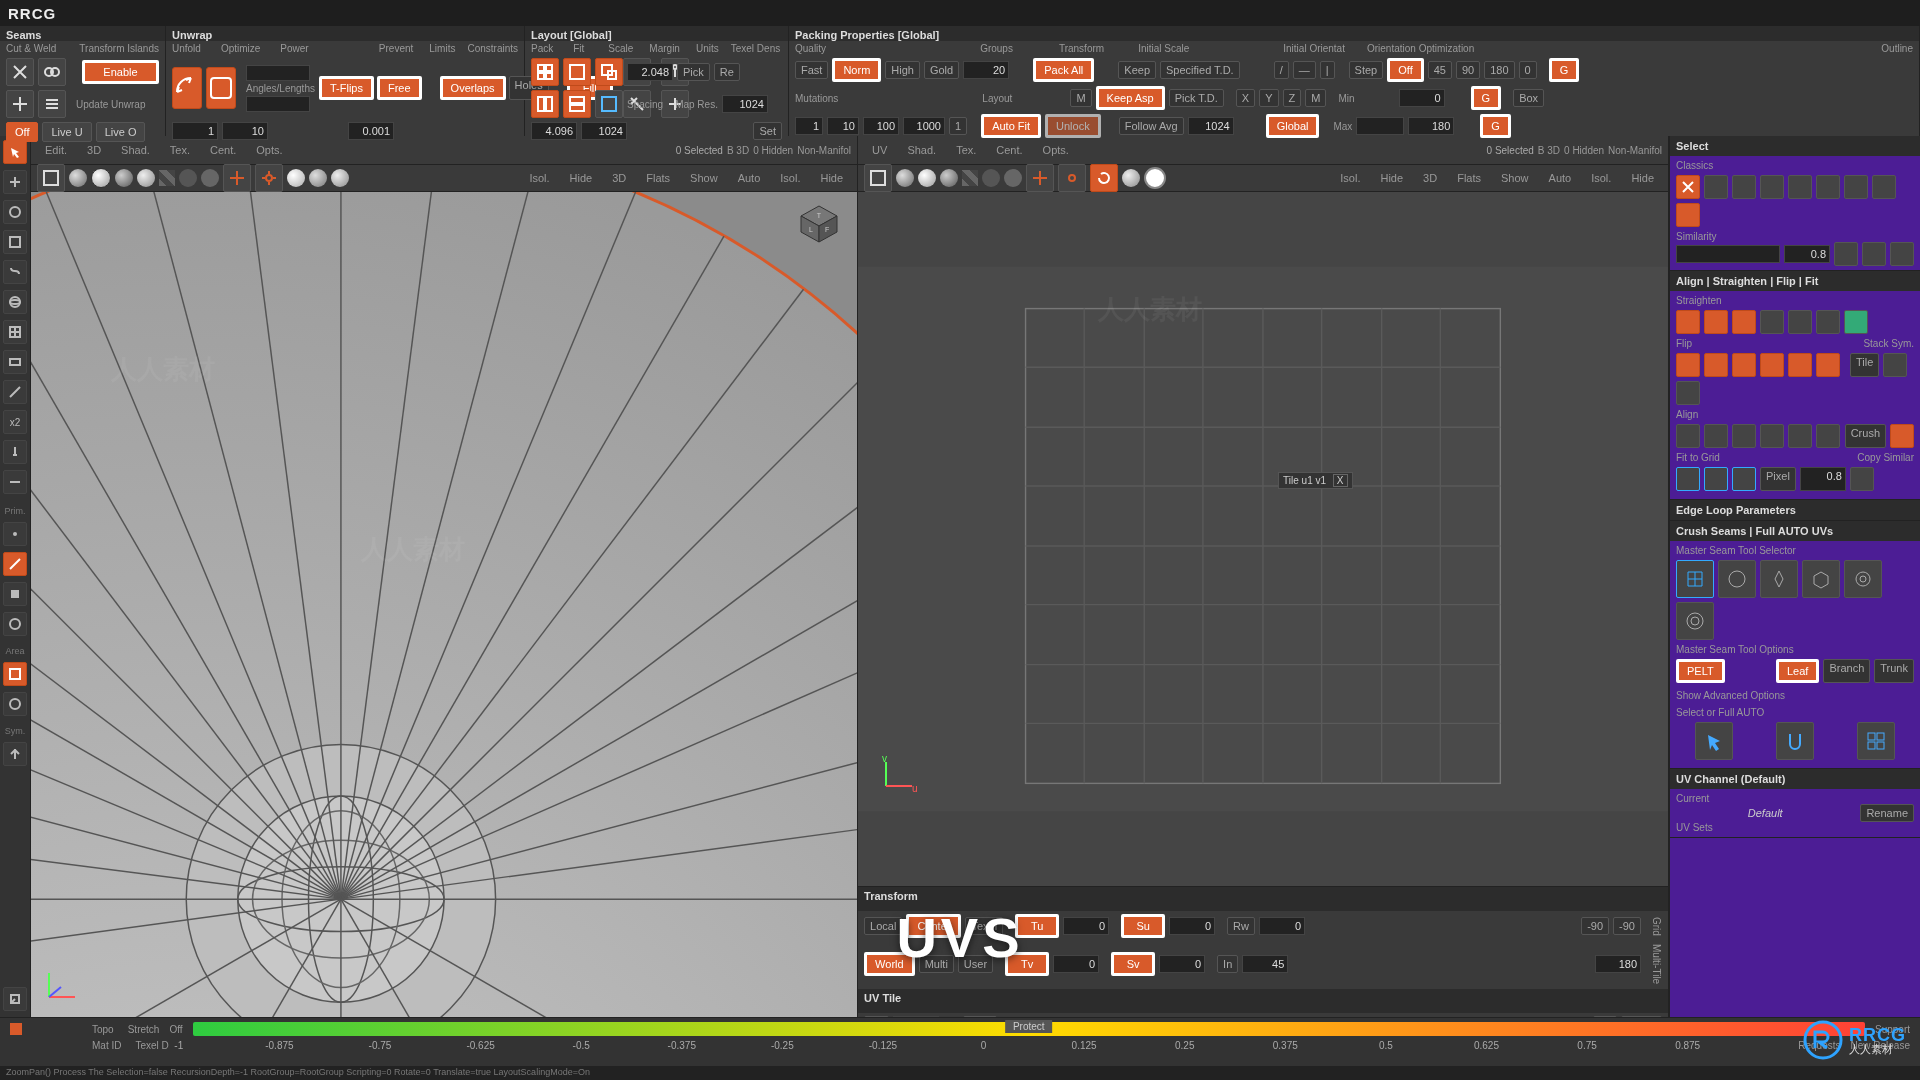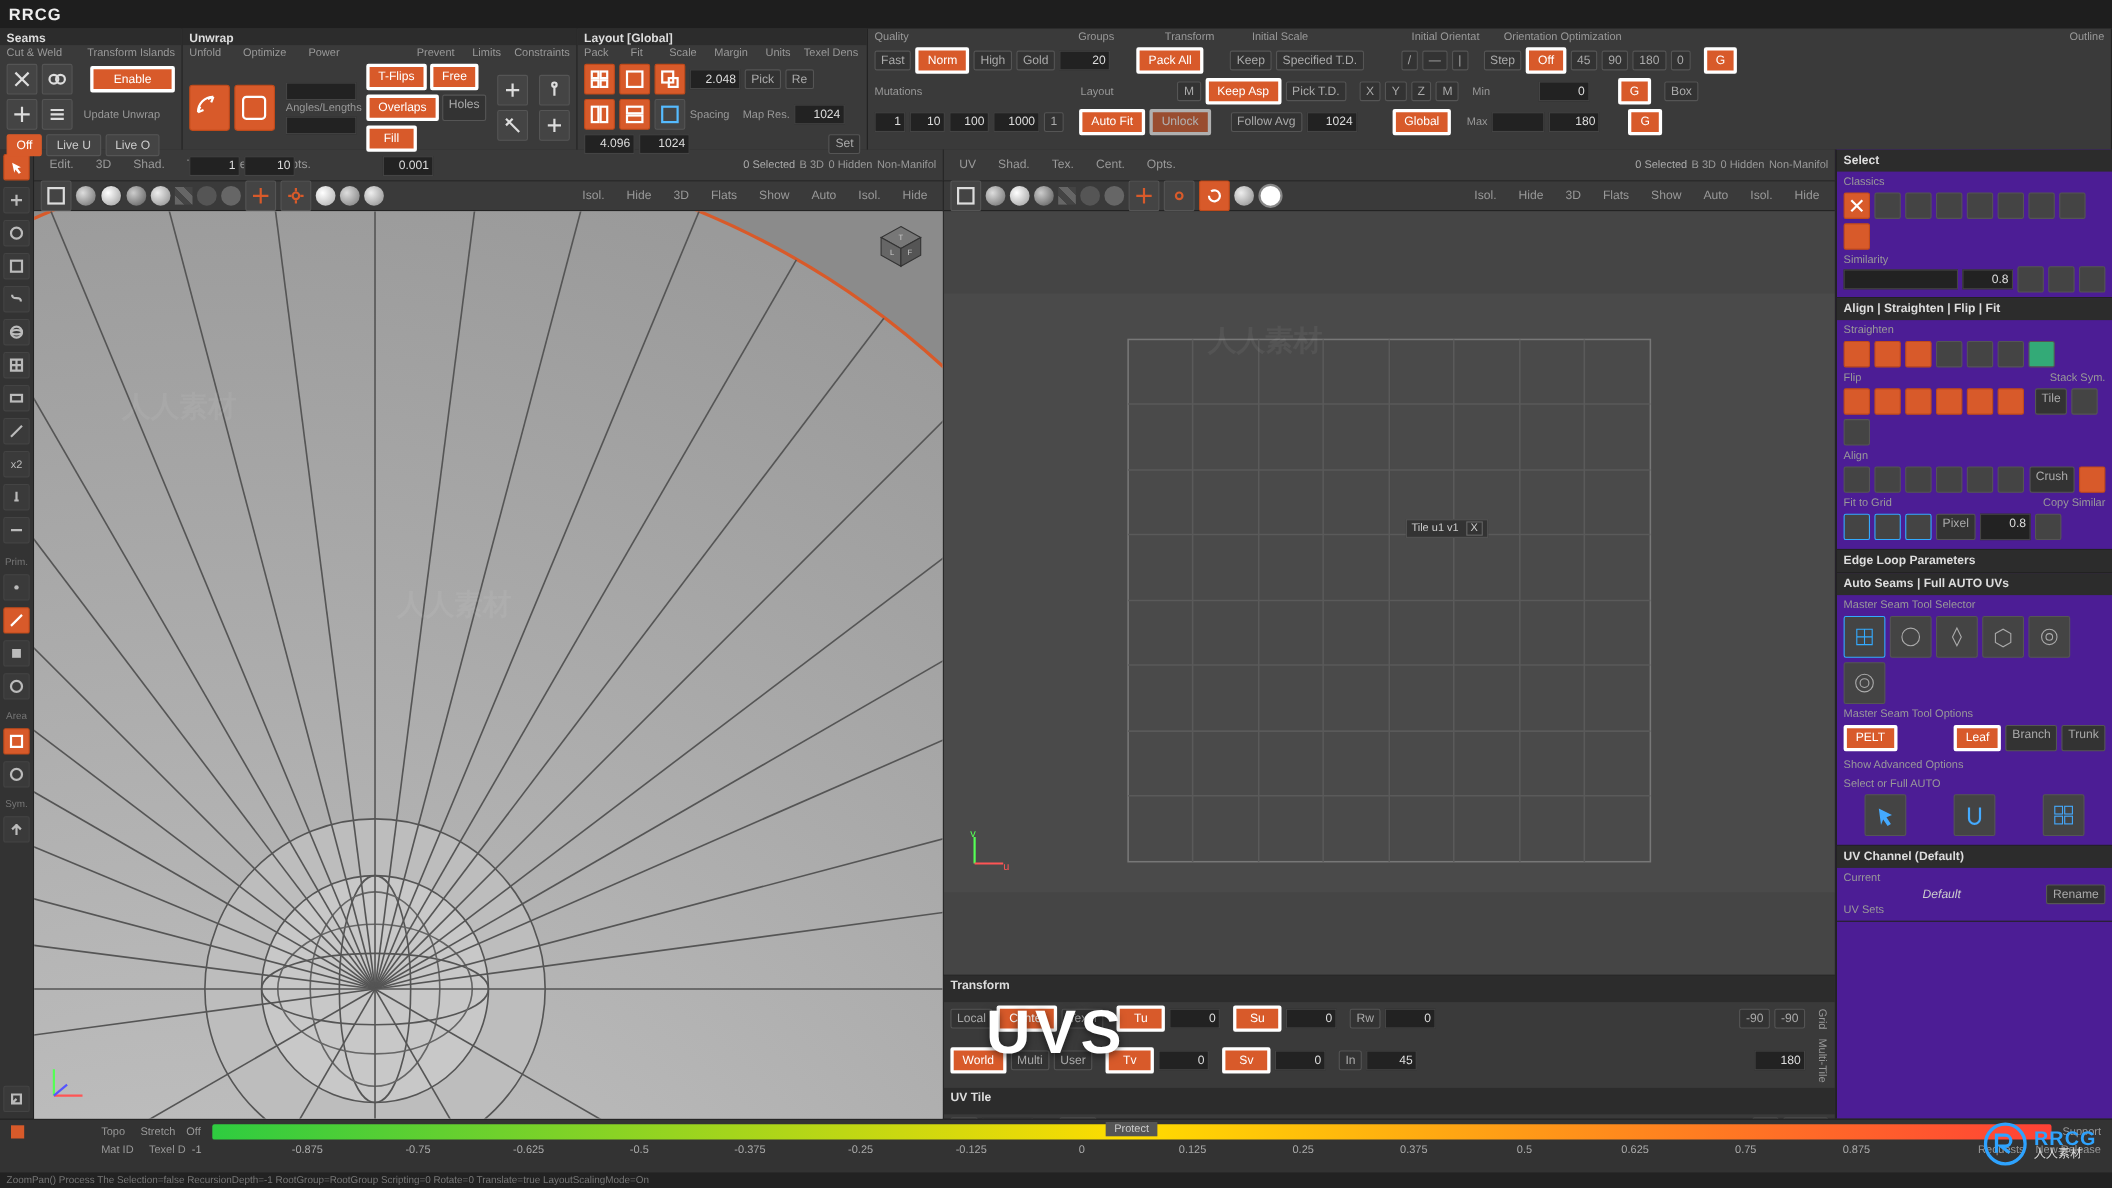--- a/index.html
+++ b/index.html
@@ -128,21 +128,21 @@
     <div class="bigicon active">
             <svg class="micon" style="width:28px;height:28px">
               <rect x="4" y="4" width="20" height="20" rx="3"></rect>
             </svg>
           </div>
     <div style="display:flex;flex-direction:column;gap:2px;margin-left:6px">
      <div class="sel" style="width:56px;height:10px"></div>
      <span class="lbl">Angles/Lengths</span>
      <div class="sel" style="width:56px;height:10px"></div>
     </div>
-    <div style="display:flex;flex-direction:column;gap:4px;margin-left:auto">
+    <div style="display:flex;flex-direction:row;gap:18px;margin-left:auto">
      <div style="display:flex;gap:3px">
       <span class="btn orange">T-Flips</span>
       <span class="btn orange">Free</span>
      </div>
      <div style="display:flex;gap:3px">
       <span class="btn orange">Overlaps</span>
       <span class="darkbtn">Holes</span>
      </div>
      <span class="btn orange" style="width:24px">Fill</span>
     </div>
@@ -236,20 +236,21 @@
     <span class="num">1024</span>
    </div>
    <div class="ctrlrow">
     <span class="num">4.096</span>
     <span class="num">1024</span>
     <span class="darkbtn" style="margin-left:auto">Set</span>
    </div>
   </div>
 
   <div class="panel" style="flex:1">
+   <div class="panel-title">Packing Properties [Global]</div>
    <div class="ctrlrow">
     <span class="lbl">Quality</span>
     <span class="lbl" style="margin-left:150px">Groups</span>
     <span class="lbl" style="margin-left:42px">Transform</span>
     <span class="lbl" style="margin-left:30px">Initial Scale</span>
     <span class="lbl" style="margin-left:90px">Initial Orientat</span>
     <span class="lbl" style="margin-left:18px">Orientation Optimization</span>
     <span class="lbl" style="margin-left:auto">Outline</span>
    </div>
    <div class="ctrlrow">
@@ -756,21 +757,21 @@
       <div class="sqbtn"></div>
      </div>
     </div>
    </div>
 
    <div class="rp-sec">
     <div class="hdr">Edge Loop Parameters</div>
    </div>
 
    <div class="rp-sec">
-    <div class="hdr">Auto Seams | Full AUTO UVs</div>
+    <div class="hdr">Crush Seams | Full AUTO UVs</div>
     <div class="body">
      <div class="lbl">Master Seam Tool Selector</div>
      <div class="iconrow">
       <div class="sqbtn big" style="border-color:#3af">
                 <svg width="22" height="22" stroke="#3af" fill="none">
                   <path d="M4 4h14v14H4zM4 11h14M11 4v14"></path>
                 </svg>
               </div>
       <div class="sqbtn big">
                 <svg width="22" height="22" stroke="#aaa" fill="none">

